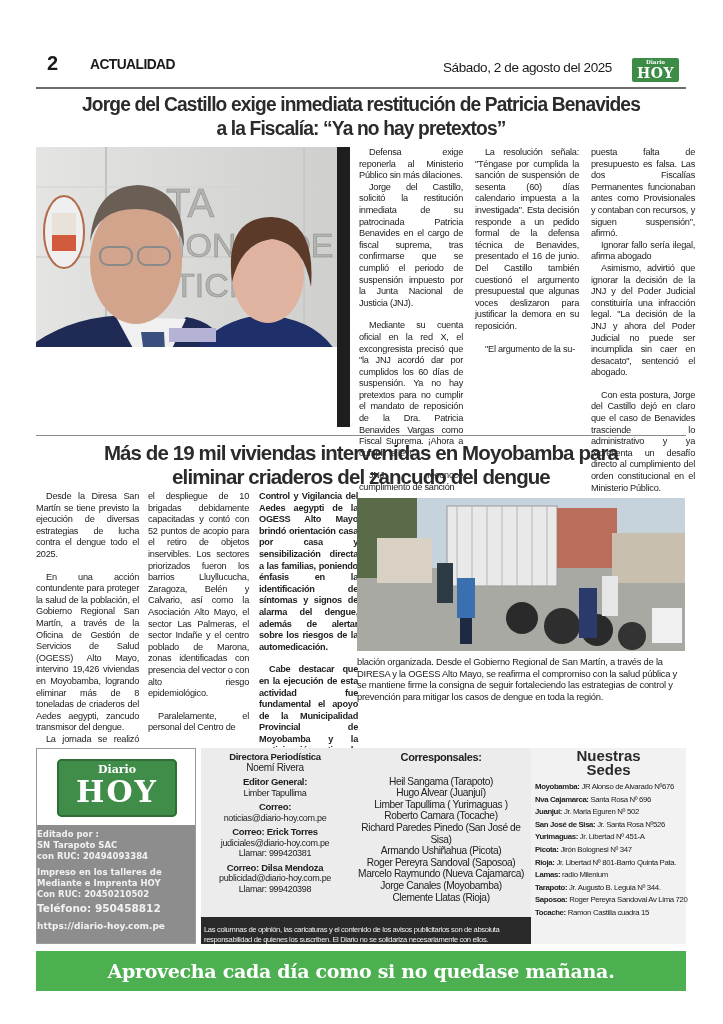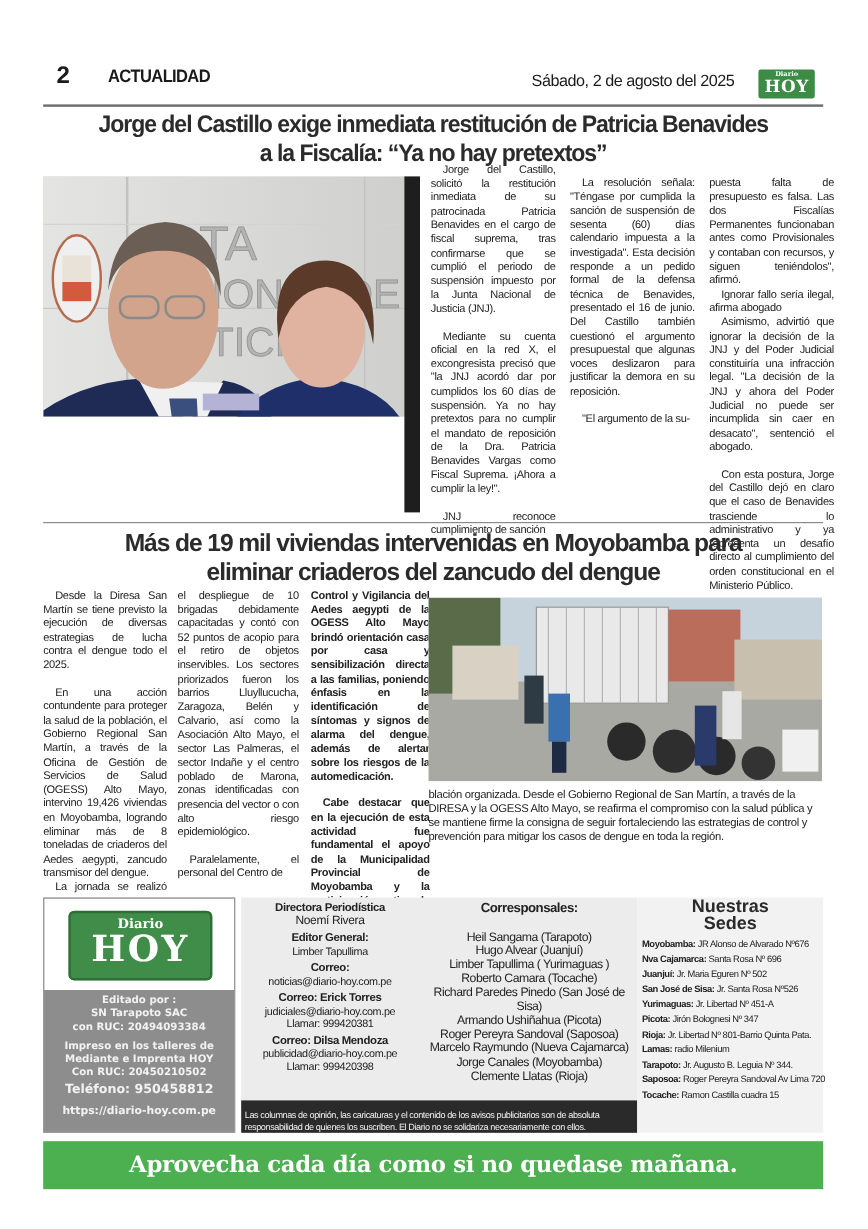--- a/index.html
+++ b/index.html
@@ -40,21 +40,21 @@
   .a2c2 { left: 148px; top: 491px; width: 101px; }
   .a2c3 { left: 259px; top: 491px; width: 99px; font-weight: bold; }
   .a2wide { left: 357px; top: 656px; width: 330px; }
 
   
   .mast-left { left: 36px; top: 748px; width: 160px; height: 196px; border: 1px solid #9a9a9a; background: #8d8d8d; }
   .mast-left .logo-box { position: absolute; left: 0; top: 0; width: 158px; height: 76px; background: #fff; }
   .mast-left .logo-big { position: absolute; left: 20px; top: 10px; width: 120px; height: 58px; background: #3f8d48; border-radius: 5px; box-shadow: 0 0 0 2px #2f6f37 inset; color: #fff; text-align: center; font-family: "DejaVu Serif", serif; }
   .logo-big .d { font-size: 11px; font-weight: bold; display: block; padding-top: 5px; line-height: 12px; }
   .logo-big .h { font-size: 30px; font-weight: bold; display: block; line-height: 32px; letter-spacing: 2px; }
-  .mast-left .info { position: absolute; left: 0; top: 80px; width: 158px; text-align: center; color: #f2f2f2; font-family: "DejaVu Sans", sans-serif; font-weight: bold; font-size: 8.5px; line-height: 11px; }
+  .mast-left .info { position: absolute; left: 0; top: 80px; width: 158px; text-align: left; color: #f2f2f2; font-family: "DejaVu Sans", sans-serif; font-weight: bold; font-size: 8.5px; line-height: 11px; }
   .mast-left .info .gap { height: 5px; }
   .mast-left .info .phone { font-size: 10.5px; line-height: 16px; }
   .mast-left .info .url { font-size: 9px; line-height: 14px; margin-top: 3px; }
 
   .mast-mid { left: 201px; top: 748px; width: 330px; height: 196px; background: #ececec; }
   .editorial { position: absolute; left: 2px; top: 4px; width: 144px; text-align: center; font-family: "Liberation Sans", sans-serif; font-size: 9px; line-height: 10.5px; color: #222; letter-spacing: -0.3px; }
   .editorial .t { font-weight: bold; font-size: 9.5px; }
   .editorial .g { height: 4px; }
   .corr { position: absolute; left: 150px; top: 4px; width: 180px; text-align: center; font-size: 10.2px; line-height: 11.6px; color: #222; letter-spacing: -0.4px; }
   .corr .t { font-weight: bold; font-size: 11px; margin-bottom: 12px; }
@@ -119,30 +119,31 @@
     <path d="M196 135 Q188 70 236 70 Q280 72 275 140 Q268 96 236 92 Q205 96 196 135 Z" fill="#5c3a2a"></path>
     <rect x="225" y="210" width="3" height="70" fill="#444"></rect>
     <ellipse cx="265" cy="258" rx="9" ry="14" fill="#b8923a"></ellipse>
 
     <rect x="133" y="181" width="47" height="14" fill="#b4b3d6"></rect>
   </svg>
 </div>
 <div class="abs photo1-edge"></div>
 
 <div class="abs col a1c1">
+  <p>Defensa exige reponerla al Ministerio Público sin más dilaciones.</p>
   <p style="margin-top:-11px;">Jorge del Castillo, solicitó la restitución inmediata de su patrocinada Patricia Benavides en el cargo de fiscal suprema, tras confirmarse que se cumplió el periodo de suspensión impuesto por la Junta Nacional de Justicia (JNJ).</p>
   <p>Mediante su cuenta oficial en la red X, el excongresista precisó que "la JNJ acordó dar por cumplidos los 60 días de suspensión. Ya no hay pretextos para no cumplir el mandato de reposición de la Dra. Patricia Benavides Vargas como Fiscal Suprema. ¡Ahora a cumplir la ley!".</p>
   <p class="nb">JNJ reconoce cumplimiento de sanción</p>
 </div>
 <div class="abs col a1c2">
   <p>La resolución señala: "Téngase por cumplida la sanción de suspensión de sesenta (60) días calendario impuesta a la investigada". Esta decisión responde a un pedido formal de la defensa técnica de Benavides, presentado el 16 de junio. Del Castillo también cuestionó el argumento presupuestal que algunas voces deslizaron para justificar la demora en su reposición.</p>
   <p class="nb">"El argumento de la su-</p>
 </div>
 <div class="abs col a1c3">
-  <p class="noind" style="margin-bottom:0;">puesta falta de presupuesto es falsa. Las dos Fiscalías Permanentes funcionaban antes como Provisionales y contaban con recursos, y siguen teniéndolos", afirmó.</p>
+  <p class="noind" style="margin-bottom:0;">puesta falta de presupuesto es falsa. Las dos Fiscalías Permanentes funcionaban antes como Provisionales y contaban con recursos, y siguen suspensión", afirmó.</p>
   <p style="margin-bottom:0;">Ignorar fallo sería ilegal, afirma abogado</p>
   <p>Asimismo, advirtió que ignorar la decisión de la JNJ y del Poder Judicial constituiría una infracción legal. "La decisión de la JNJ y ahora del Poder Judicial no puede ser incumplida sin caer en desacato", sentenció el abogado.</p>
   <p class="nb">Con esta postura, Jorge del Castillo dejó en claro que el caso de Benavides trasciende lo administrativo y ya representa un desafío directo al cumplimiento del orden constitucional en el Ministerio Público.</p>
 </div>
 
 <div class="abs rule-mid"></div>
 
 <div class="abs headline h2">
   <div>Más de 19 mil viviendas intervenidas en Moyobamba para</div>
   <div>eliminar criaderos del zancudo del dengue</div>

